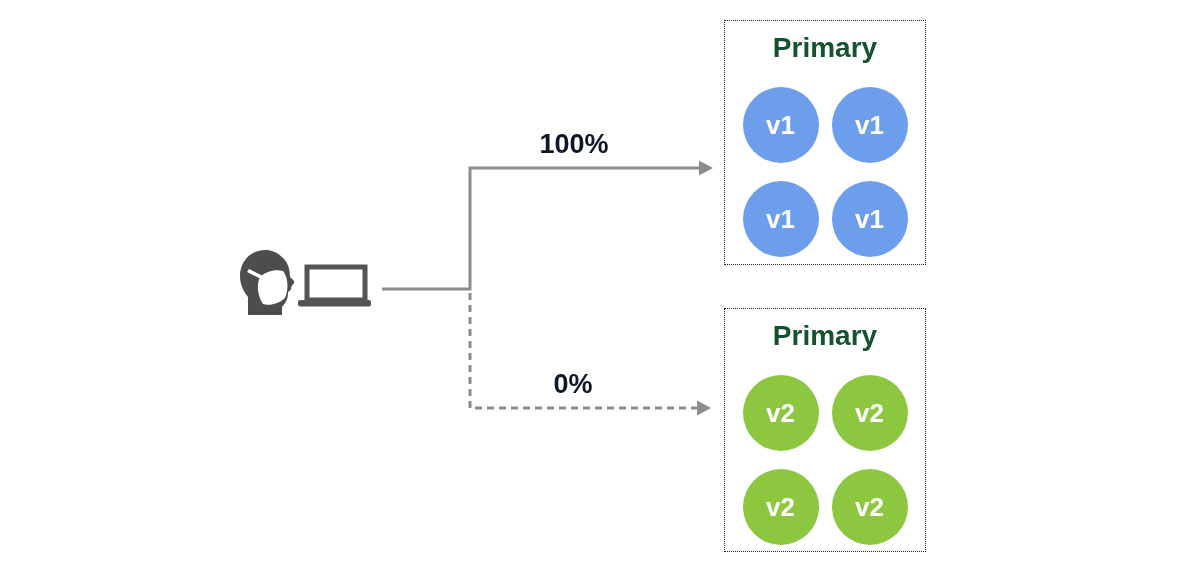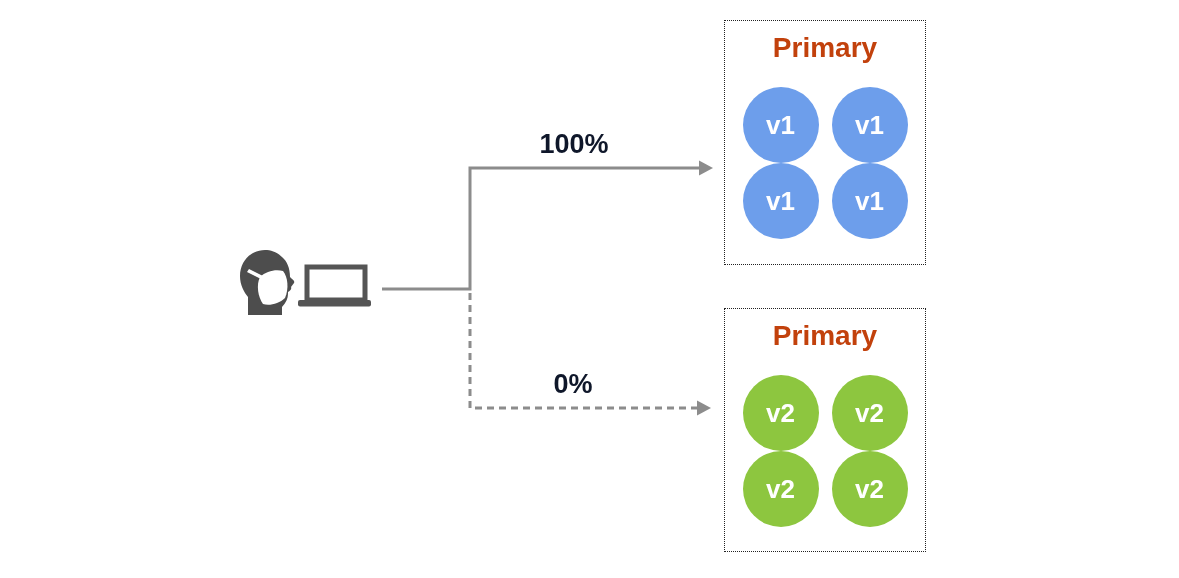--- a/index.html
+++ b/index.html
@@ -44,30 +44,30 @@
     box-sizing: border-box;
   }
   .group-primary { top: 20px; }
   .group-canary  { top: 308px; height: 244px; }
 
   .group-title {
     margin-top: 10px;
     text-align: center;
     font-size: 28px;
     font-weight: bold;
-    color: #c2410c;
+    color: #14532d;
     line-height: 34px;
   }
   .nodes {
     width: 165px;
     margin: 22px auto 0 auto;
     display: flex;
     flex-wrap: wrap;
     justify-content: space-between;
-    row-gap: 0;
+    row-gap: 18px;
   }
   .node {
     width: 76px;
     height: 76px;
     border-radius: 50%;
     display: flex;
     align-items: center;
     justify-content: center;
     color: #ffffff;
     font-size: 26px;

